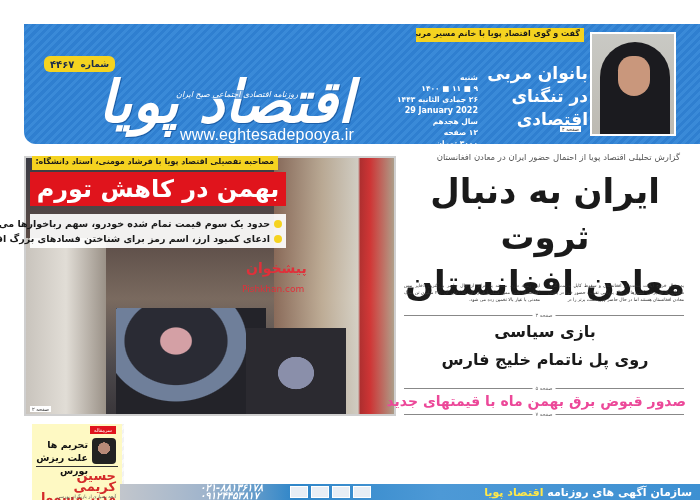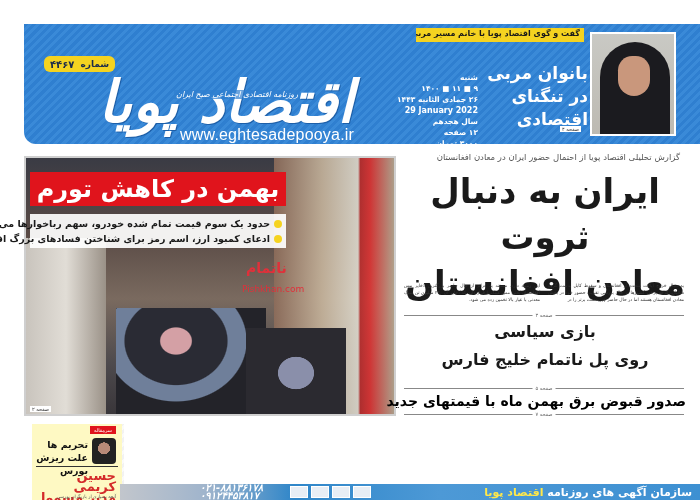--- a/index.html
+++ b/index.html
@@ -99,21 +99,21 @@
   }
   .body-cols { position: absolute; left: 404px; top: 282px; width: 280px; height: 30px; display: flex; direction: rtl; gap: 8px; }
   .body-cols p { flex: 1; font-size: 4.5px; color: #333; line-height: 7px; text-align: justify; direction: rtl; }
   .divider { position: absolute; height: 1px; background: #888; }
   .divider .label { position: absolute; left: 50%; top: -3px; transform: translateX(-50%); background: #fff; font-size: 5px; color: #666; padding: 0 3px; }
   .sub-headline {
     position: absolute; left: 404px; top: 318px; width: 282px; color: #1a1a1a; font-size: 16px;
     font-weight: bold; direction: rtl; text-align: center; line-height: 28px;
   }
   .third-headline {
-    position: absolute; left: 404px; top: 392px; width: 282px; color: #000000; font-size: 14px;
+    position: absolute; left: 404px; top: 392px; width: 282px; color: #ec4899; font-size: 14px;
     font-weight: bold; direction: rtl; text-align: center; line-height: 18px; white-space: nowrap;
   }
 
   
   .bottom-strip { position: absolute; left: 120px; top: 424px; width: 580px; height: 62px;
     background: repeating-linear-gradient(135deg, #f2f2f2 0 3px, #fafafa 3px 6px); }
   .news-card { position: absolute; top: 424px; height: 60px; direction: rtl; }
   .news-card .role { position: absolute; right: 48px; top: 4px; font-size: 5.5px; color: #666; white-space: nowrap; }
   .news-card .title { position: absolute; right: 48px; top: 12px; font-size: 8.5px; font-weight: bold; color: #1a1a1a; line-height: 12px; text-align: right; width: 80px; }
   .news-card .photo { position: absolute; right: 0; top: 2px; width: 44px; height: 56px; }
@@ -173,23 +173,24 @@
     <div class="hood"></div>
     <div class="face"></div>
   </div>
   <div class="promo-page-tag">صفحه ۴</div>
 
   <div class="hero">
     <div class="stall-right"></div>
     <div class="stall-left"></div>
     <div class="crowd1"></div>
     <div class="crowd2"></div>
-    <div class="watermark" style="top:102px;left:220px">ناتمام</div>
+    <div class="watermark" style="top:102px;left:220px">پیشخوان</div>
     <div class="watermark2" style="top:126px;left:216px">Pishkhan.com</div>
   </div>
+  <div class="hero-kicker">مصاحبه تفصیلی اقتصاد پویا با فرشاد مومنی، استاد دانشگاه:</div>
   <div class="hero-headline">بهمن در کاهش تورم</div>
   <div class="hero-bullets">
     <div class="b">
       <span class="dot"></span>
       <span>حدود یک سوم قیمت تمام شده خودرو، سهم رباخوارها می‌شود</span>
     </div>
     <div class="b">
       <span class="dot"></span>
       <span>ادعای کمبود ارز، اسم رمز برای شناختن فسادهای بزرگ اقتصادی</span>
     </div>

